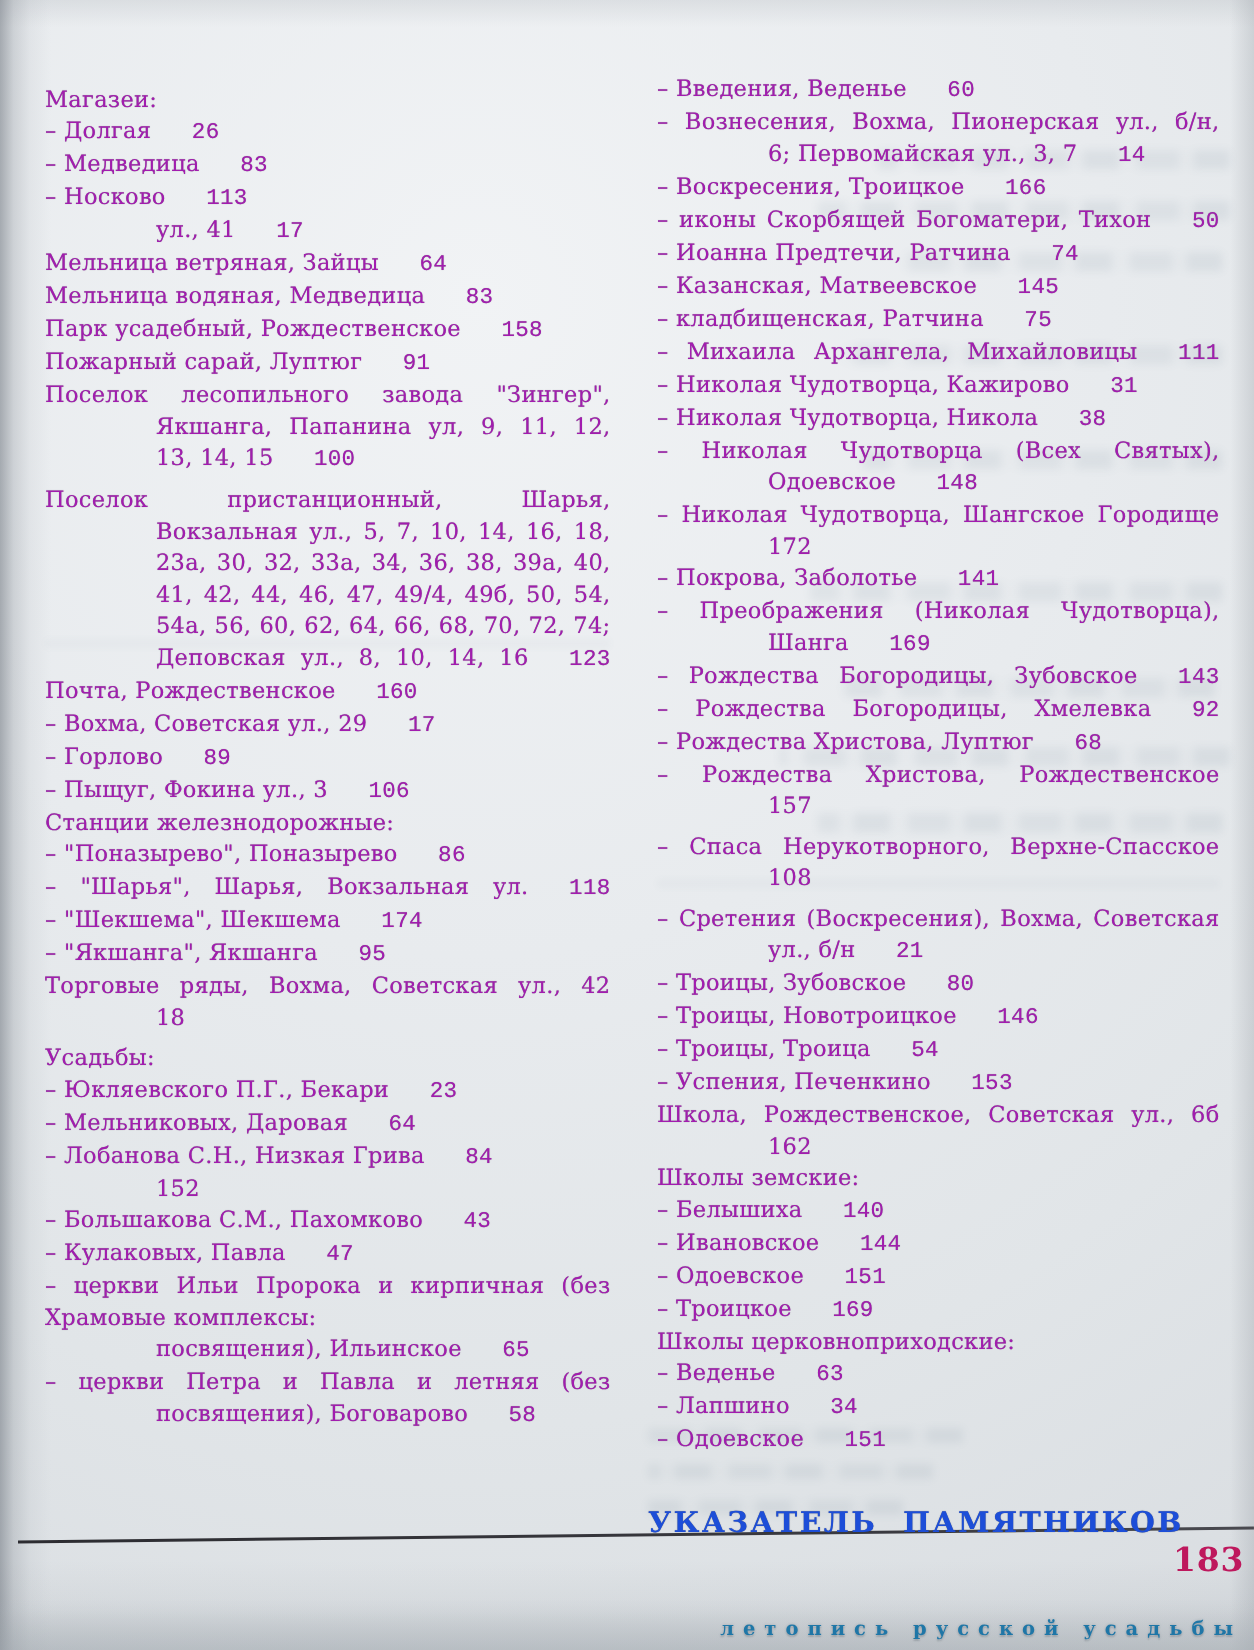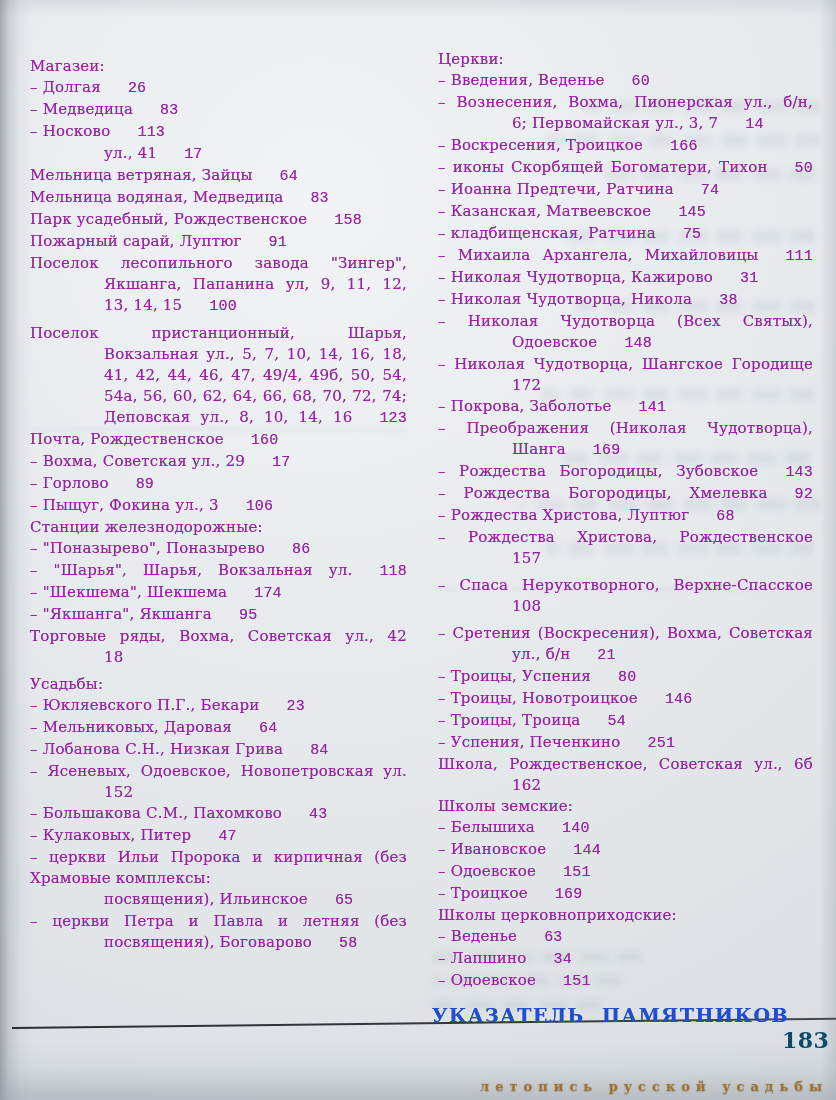--- a/index.html
+++ b/index.html
@@ -47,26 +47,26 @@
     background:linear-gradient(90deg,#2c2c31 0%,#3a3a40 70%,#4a4a50 100%);
     transform:rotate(-0.65deg);transform-origin:left center;
   }
   .footer-title{
     position:absolute;left:432px;top:1004px;
     color:#1d4ed8;font-size:19px;font-weight:600;letter-spacing:1.6px;word-spacing:9px;
     text-shadow:0 0 .6px rgba(32,33,39,.6);
   }
   .page-number{
     position:absolute;left:782px;top:1027px;
-    color:#0c4a6e;font-size:22px;font-weight:700;letter-spacing:.5px;
+    color:#be185d;font-size:22px;font-weight:700;letter-spacing:.5px;
   }
   .watermark{
     position:absolute;right:8px;top:1079px;
     font-size:13px;font-weight:700;letter-spacing:6px;
-    color:#a16207;opacity:.85;
+    color:#0369a1;opacity:.85;
     text-shadow:0 0 2px rgba(148,156,164,.9), 0 1px 1px rgba(120,128,136,.5);
     white-space:nowrap;
   }
   .bottom-shade{
     position:absolute;left:0;right:0;bottom:0;height:34px;
     background:linear-gradient(180deg, rgba(168,175,181,0) 0%, rgba(168,175,181,.38) 100%);
   }
 </style>
 </head>
 <body>
@@ -96,50 +96,49 @@
     <div class="line i1"><span class="t">ул., 41</span><span class="num">17</span></div>
     <div class="line"><span class="t">Мельница ветряная, Зайцы</span><span class="num">64</span></div>
     <div class="line"><span class="t">Мельница водяная, Медведица</span><span class="num">83</span></div>
     <div class="line"><span class="t">Парк усадебный, Рождественское</span><span class="num">158</span></div>
     <div class="line"><span class="t">Пожарный сарай, Луптюг</span><span class="num">91</span></div>
     <div class="line j"><span class="t">Поселок лесопильного завода "Зингер",</span></div>
     <div class="line j i1"><span class="t">Якшанга, Папанина ул, 9, 11, 12,</span></div>
     <div class="line i1"><span class="t">13, 14, 15</span><span class="num">100</span></div>
     <div class="line j g"><span class="t">Поселок пристанционный, Шарья,</span></div>
     <div class="line j i1"><span class="t">Вокзальная ул., 5, 7, 10, 14, 16, 18,</span></div>
+    <div class="line j i1"><span class="t">23а, 30, 32, 33а, 34, 36, 38, 39а, 40,</span></div>
     <div class="line j i1"><span class="t">41, 42, 44, 46, 47, 49/4, 49б, 50, 54,</span></div>
     <div class="line j i1"><span class="t">54а, 56, 60, 62, 64, 66, 68, 70, 72, 74;</span></div>
     <div class="line j i1"><span class="t">Деповская ул., 8, 10, 14, 16</span><span class="num">123</span></div>
     <div class="line"><span class="t">Почта, Рождественское</span><span class="num">160</span></div>
     <div class="line"><span class="t">– Вохма, Советская ул., 29</span><span class="num">17</span></div>
     <div class="line"><span class="t">– Горлово</span><span class="num">89</span></div>
     <div class="line"><span class="t">– Пыщуг, Фокина ул., 3</span><span class="num">106</span></div>
     <div class="line"><span class="t">Станции железнодорожные:</span></div>
     <div class="line"><span class="t">– "Поназырево", Поназырево</span><span class="num">86</span></div>
     <div class="line j"><span class="t">– "Шарья", Шарья, Вокзальная ул.</span><span class="num">118</span></div>
     <div class="line"><span class="t">– "Шекшема", Шекшема</span><span class="num">174</span></div>
     <div class="line"><span class="t">– "Якшанга", Якшанга</span><span class="num">95</span></div>
     <div class="line j"><span class="t">Торговые ряды, Вохма, Советская ул., 42</span></div>
     <div class="line i1"><span class="t">18</span></div>
     <div class="line g"><span class="t">Усадьбы:</span></div>
     <div class="line"><span class="t">– Юкляевского П.Г., Бекари</span><span class="num">23</span></div>
     <div class="line"><span class="t">– Мельниковых, Даровая</span><span class="num">64</span></div>
     <div class="line"><span class="t">– Лобанова С.Н., Низкая Грива</span><span class="num">84</span></div>
-    <div class="line j"><span class="t">– Ясеневых, Одоевское, Новопетровская ул.</span></div>
     <div class="line i1"><span class="t">152</span></div>
     <div class="line"><span class="t">– Большакова С.М., Пахомково</span><span class="num">43</span></div>
-    <div class="line"><span class="t">– Кулаковых, Питер</span><span class="num">47</span></div>
+    <div class="line"><span class="t">– Кулаковых, Павла</span><span class="num">47</span></div>
     <div class="line j"><span class="t">– церкви Ильи Пророка и кирпичная (без</span></div>
     <div class="line"><span class="t">Храмовые комплексы:</span></div>
     <div class="line i1"><span class="t">посвящения), Ильинское</span><span class="num">65</span></div>
     <div class="line j"><span class="t">– церкви Петра и Павла и летняя (без</span></div>
     <div class="line i1"><span class="t">посвящения), Боговарово</span><span class="num">58</span></div>
   </div>
 <div class="col col-right">
-    <div class="line"><span class="t">Церкви:</span></div>
     <div class="line"><span class="t">– Введения, Веденье</span><span class="num">60</span></div>
     <div class="line j"><span class="t">– Вознесения, Вохма, Пионерская ул., б/н,</span></div>
     <div class="line i1"><span class="t">6; Первомайская ул., 3, 7</span><span class="num">14</span></div>
     <div class="line"><span class="t">– Воскресения, Троицкое</span><span class="num">166</span></div>
     <div class="line j"><span class="t">– иконы Скорбящей Богоматери, Тихон</span><span class="num">50</span></div>
     <div class="line"><span class="t">– Иоанна Предтечи, Ратчина</span><span class="num">74</span></div>
     <div class="line"><span class="t">– Казанская, Матвеевское</span><span class="num">145</span></div>
     <div class="line"><span class="t">– кладбищенская, Ратчина</span><span class="num">75</span></div>
     <div class="line j"><span class="t">– Михаила Архангела, Михайловицы</span><span class="num">111</span></div>
     <div class="line"><span class="t">– Николая Чудотворца, Кажирово</span><span class="num">31</span></div>
@@ -153,24 +152,24 @@
     <div class="line i1"><span class="t">Шанга</span><span class="num">169</span></div>
     <div class="line j"><span class="t">– Рождества Богородицы, Зубовское</span><span class="num">143</span></div>
     <div class="line j"><span class="t">– Рождества Богородицы, Хмелевка</span><span class="num">92</span></div>
     <div class="line"><span class="t">– Рождества Христова, Луптюг</span><span class="num">68</span></div>
     <div class="line j"><span class="t">– Рождества Христова, Рождественское</span></div>
     <div class="line i1"><span class="t">157</span></div>
     <div class="line j g"><span class="t">– Спаса Нерукотворного, Верхне-Спасское</span></div>
     <div class="line i1"><span class="t">108</span></div>
     <div class="line j g"><span class="t">– Сретения (Воскресения), Вохма, Советская</span></div>
     <div class="line i1"><span class="t">ул., б/н</span><span class="num">21</span></div>
-    <div class="line"><span class="t">– Троицы, Успения</span><span class="num">80</span></div>
+    <div class="line"><span class="t">– Троицы, Зубовское</span><span class="num">80</span></div>
     <div class="line"><span class="t">– Троицы, Новотроицкое</span><span class="num">146</span></div>
     <div class="line"><span class="t">– Троицы, Троица</span><span class="num">54</span></div>
-    <div class="line"><span class="t">– Успения, Печенкино</span><span class="num">251</span></div>
+    <div class="line"><span class="t">– Успения, Печенкино</span><span class="num">153</span></div>
     <div class="line j"><span class="t">Школа, Рождественское, Советская ул., 6б</span></div>
     <div class="line i1"><span class="t">162</span></div>
     <div class="line"><span class="t">Школы земские:</span></div>
     <div class="line"><span class="t">– Белышиха</span><span class="num">140</span></div>
     <div class="line"><span class="t">– Ивановское</span><span class="num">144</span></div>
     <div class="line"><span class="t">– Одоевское</span><span class="num">151</span></div>
     <div class="line"><span class="t">– Троицкое</span><span class="num">169</span></div>
     <div class="line"><span class="t">Школы церковноприходские:</span></div>
     <div class="line"><span class="t">– Веденье</span><span class="num">63</span></div>
     <div class="line"><span class="t">– Лапшино</span><span class="num">34</span></div>

